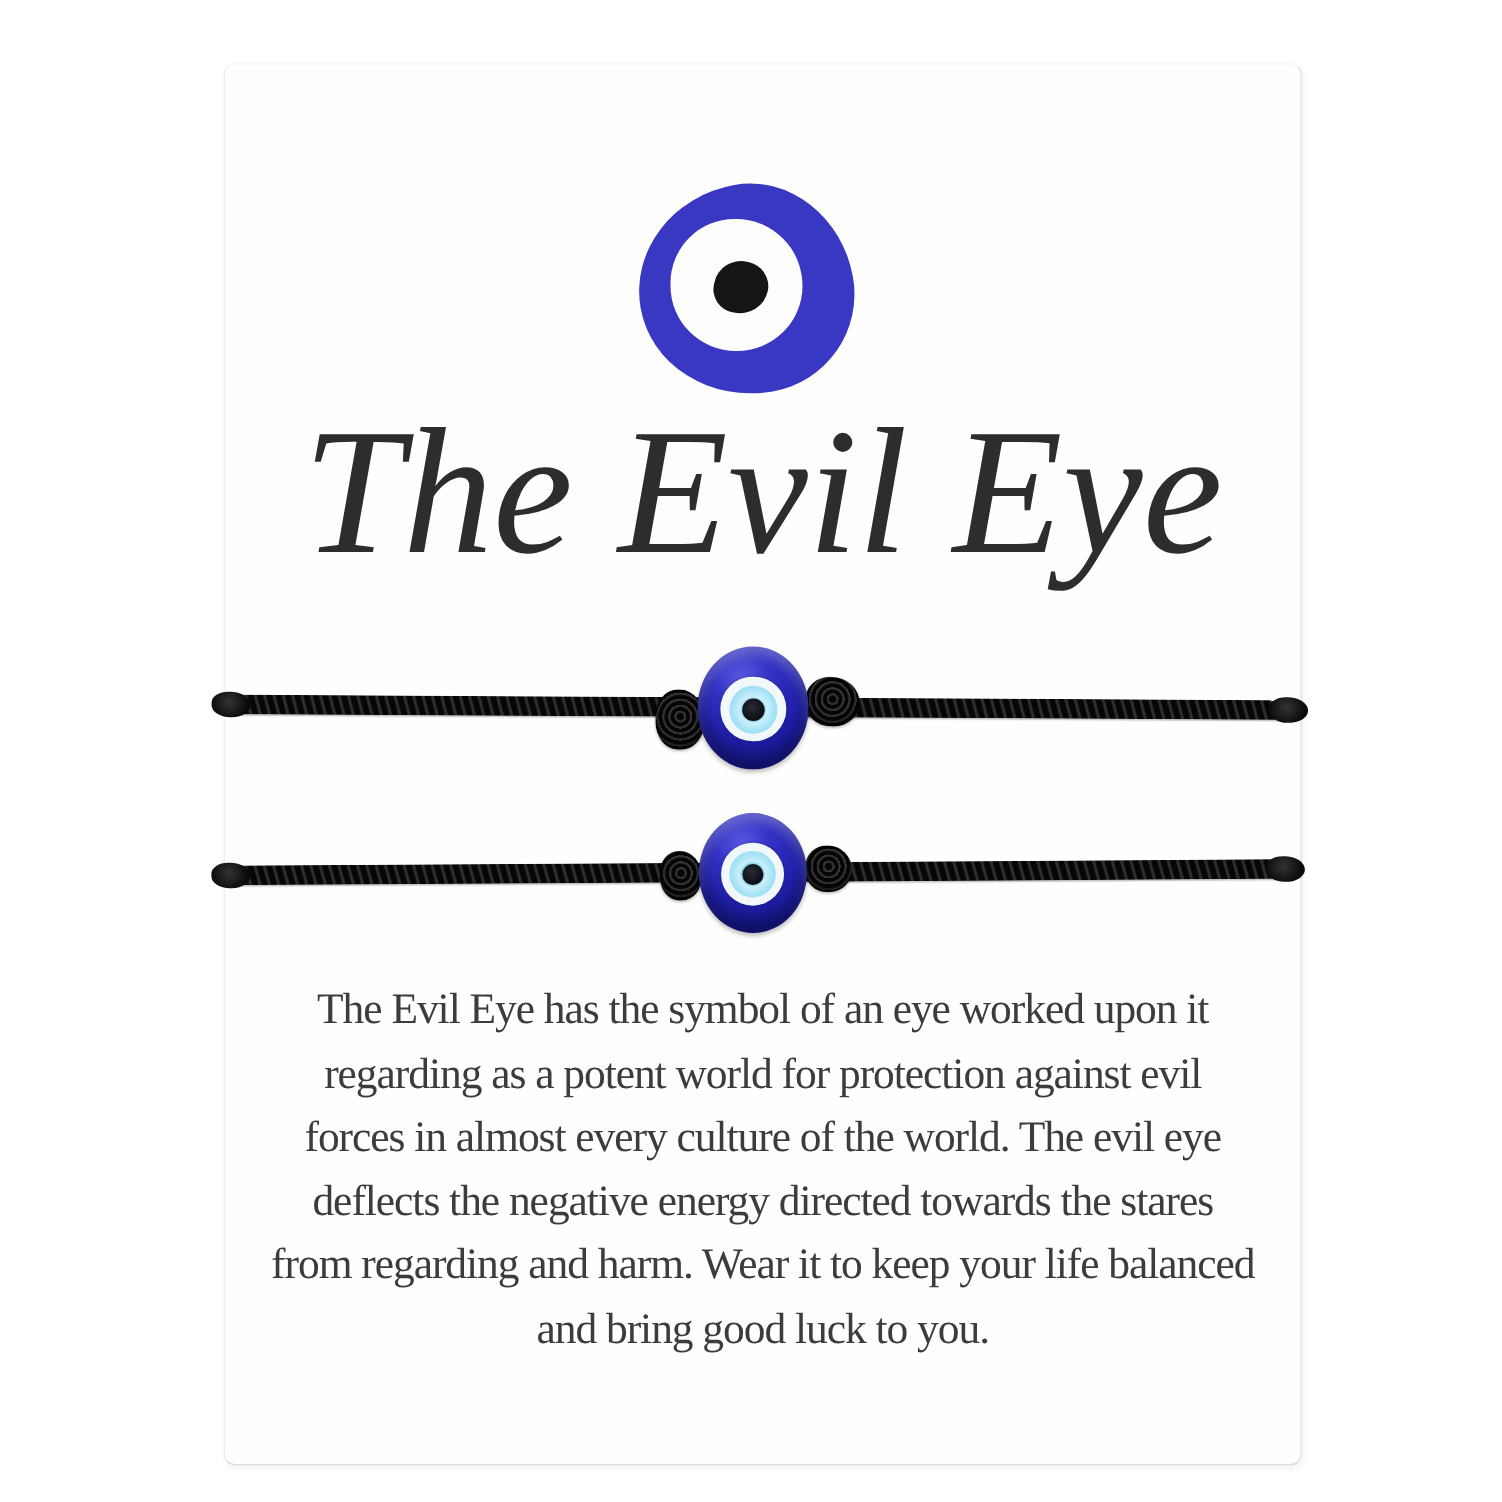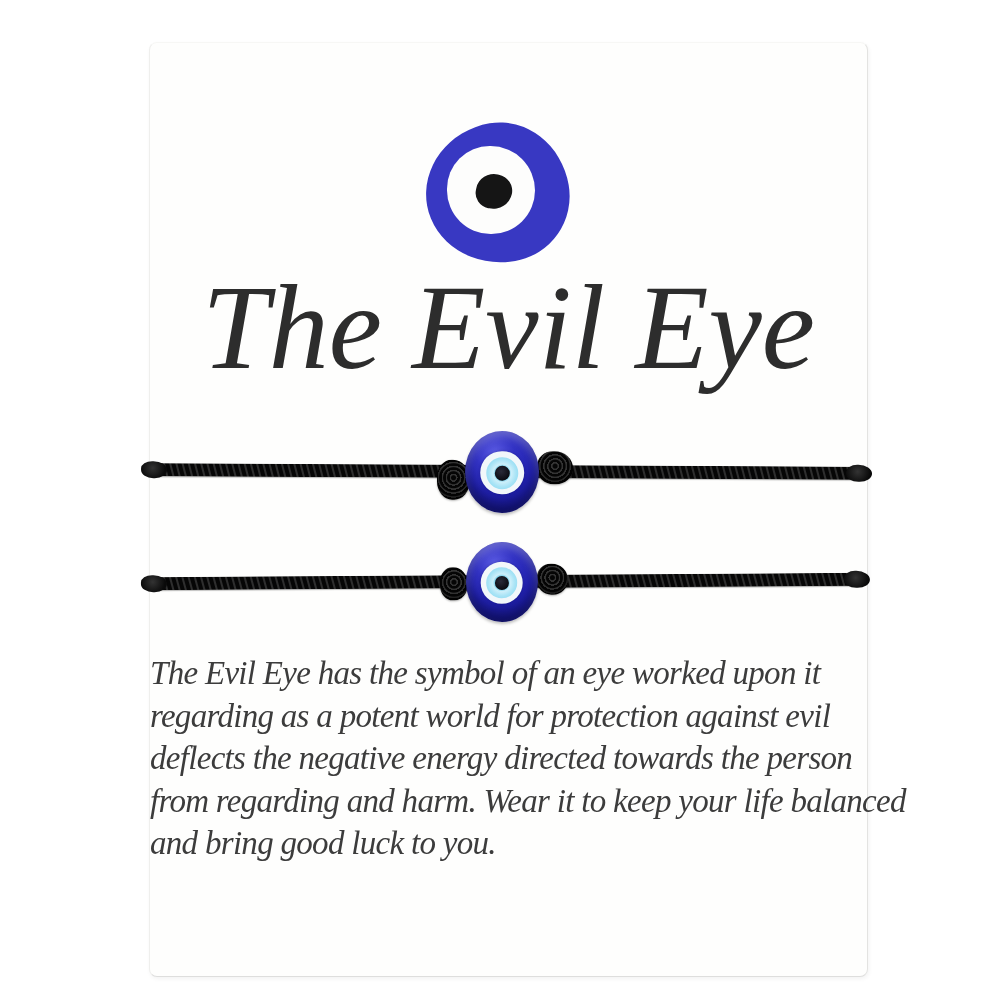--- a/index.html
+++ b/index.html
@@ -64,22 +64,22 @@
     font-size: 120px;
     line-height: 1;
     letter-spacing: 0px;
     color: var(--title-text, #2d2d2d);
     white-space: nowrap;
   }
   
   .description {
     position: absolute;
     left: 0; right: 0; top: 609px;
-    font-style: italic;
-    font-size: 33px;
+    text-align: center;
+    font-size: 29px;
     line-height: 42.5px;
     letter-spacing: -0.7px;
     color: var(--body-text, #3c3c3c);
   }
   .description .line { white-space: nowrap; }
   
   .bracelet {
     position: absolute;
     height: 100px;
   }
@@ -169,21 +169,22 @@
       <div class="eye-ring"></div>
       <div class="eye-white"></div>
       <div class="eye-pupil"></div>
     </div>
 
     <h1 class="title">The Evil Eye</h1>
 
     <div class="description">
       <div class="line">The Evil Eye has the symbol of an eye worked upon it</div>
       <div class="line">regarding as a potent world for protection against evil</div>
-      <div class="line">deflects the negative energy directed towards the person</div>
+      <div class="line">forces in almost every culture of the world. The evil eye</div>
+      <div class="line">deflects the negative energy directed towards the stares</div>
       <div class="line">from regarding and harm. Wear it to keep your life balanced</div>
       <div class="line">and bring good luck to you.</div>
     </div>
 
   </div>
 
   <div class="bracelet bracelet-1">
     <div class="cord"></div>
     <div class="tip tip-left"></div>
     <div class="tip tip-right"></div>

